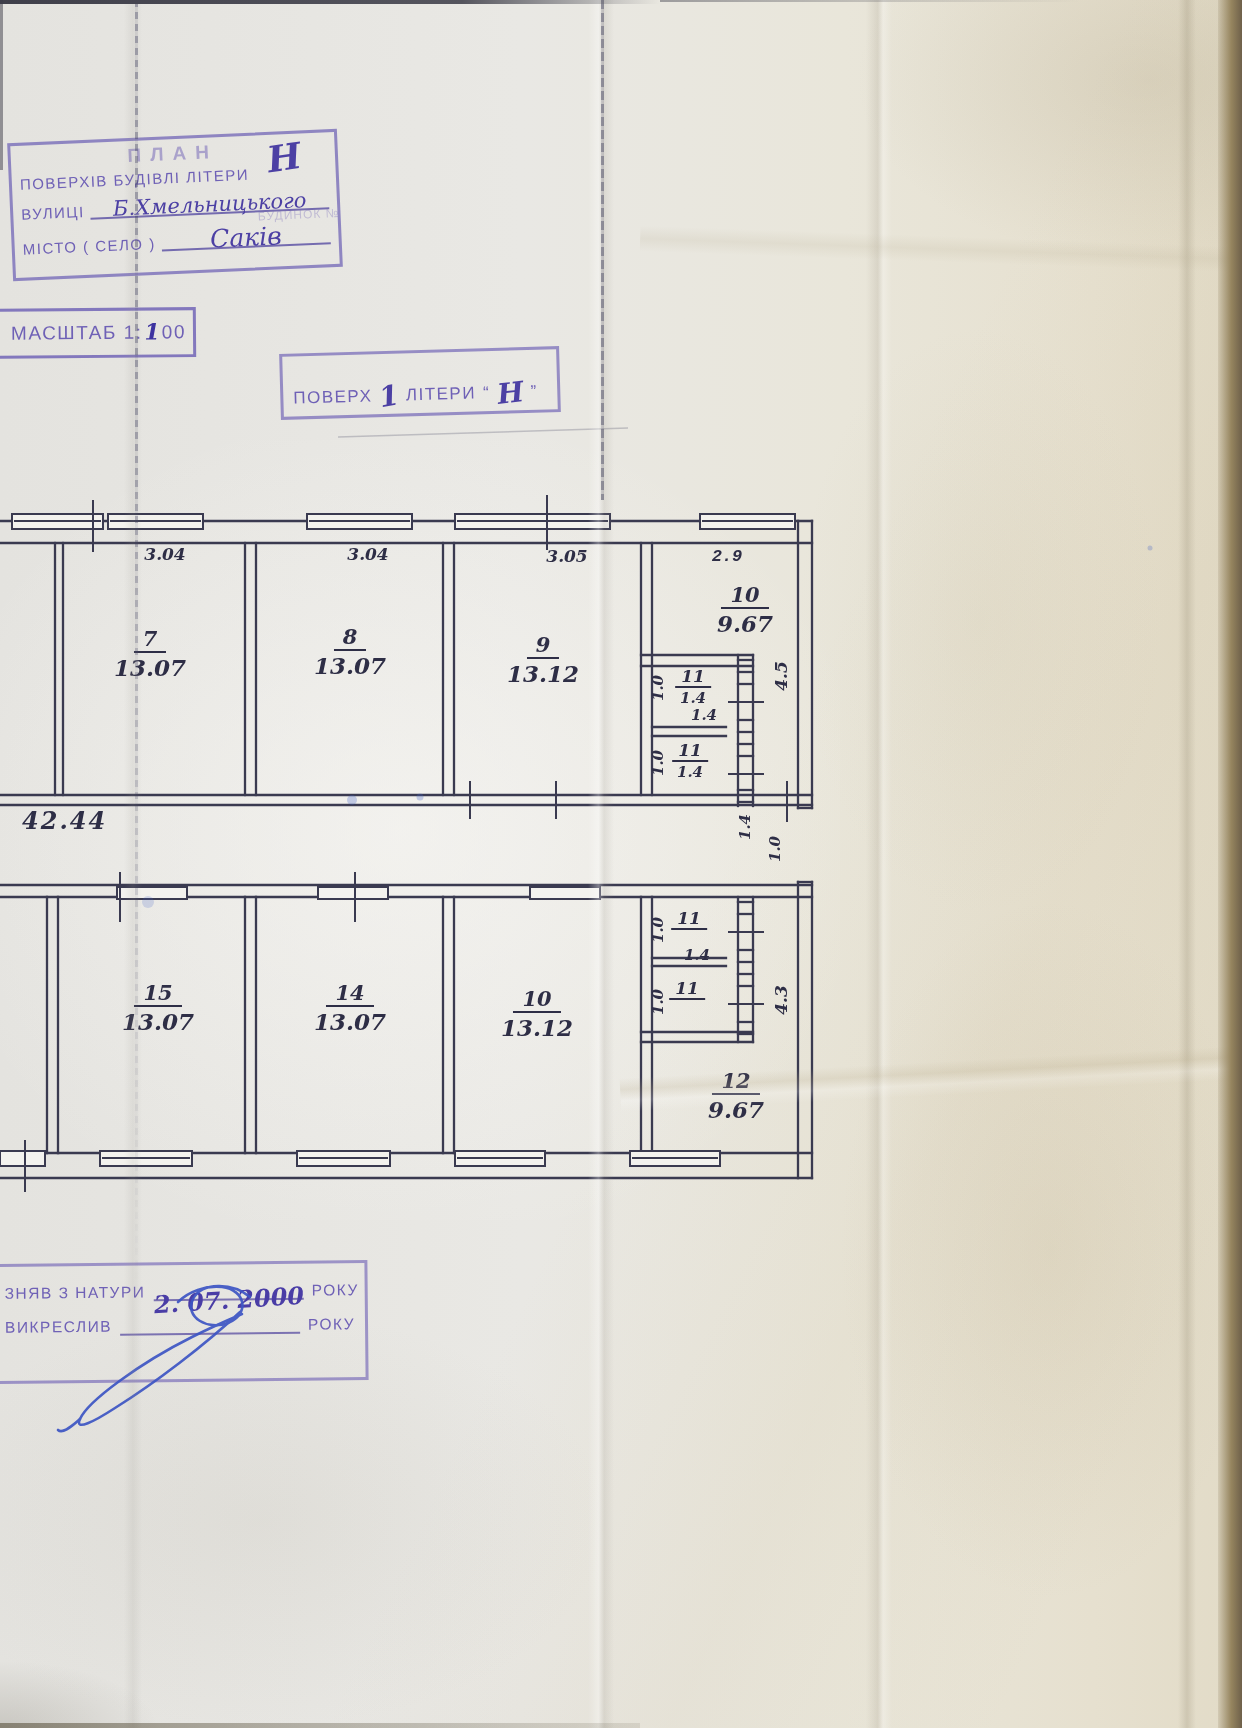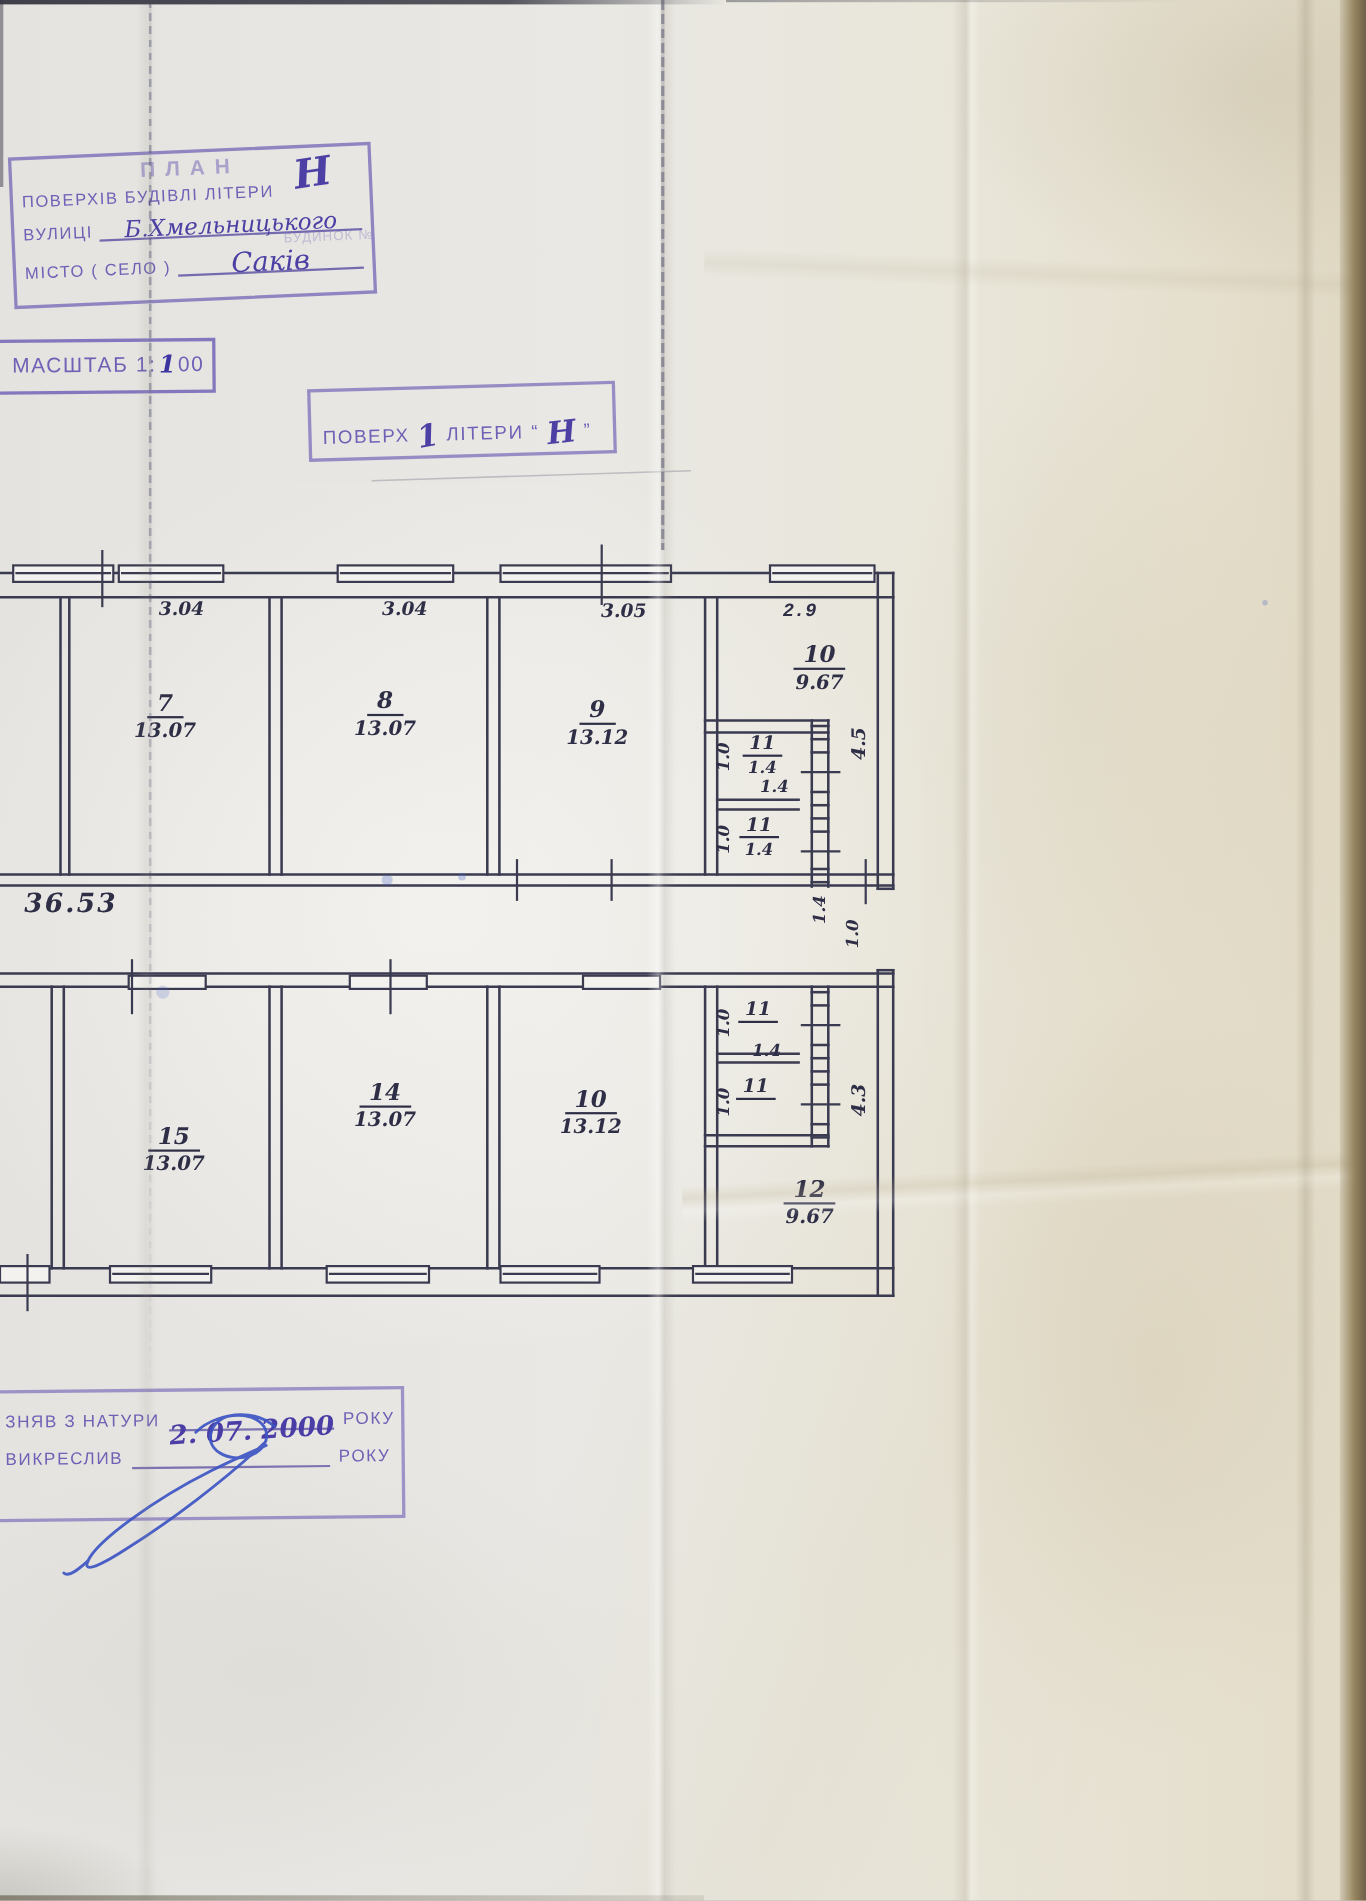--- a/index.html
+++ b/index.html
@@ -65,21 +65,21 @@
   #floor-stamp .hw{font-size:28px;font-weight:bold;line-height:.6;}
   #survey-stamp{left:-8px;top:1262px;width:350px;height:96px;border:3px solid rgba(106,92,180,.6);
     padding:10px 10px 8px;font-size:15.5px;transform:rotate(-.6deg);}
   .sv-row{display:flex;align-items:flex-end;white-space:nowrap;margin-top:6px;}
   .sv-fill{flex:1;border-bottom:2px solid rgba(88,76,162,.75);text-align:center;margin:0 8px;height:18px;}
   .sv-fill .hw{font-size:24px;font-weight:bold;color:#4a3da6;position:relative;top:5px;transform:rotate(-3deg);}
   
   .pl{position:absolute;z-index:4;color:#2e2e46;font-family:"DejaVu Serif",serif;font-style:italic;font-weight:bold;}
   .room-label{transform:translateX(-50%);text-align:center;line-height:1;}
   .room-label .num{display:inline-block;font-size:21px;padding:0 9px 2px;border-bottom:2.2px solid #2e2e46;}
-  .room-label .area{display:block;font-size:18px;padding-top:3px;}
+  .room-label .area{display:block;font-size:23px;padding-top:3px;}
   .room-label.small .num{font-size:17px;padding:0 6px 1px;}
   .room-label.small .area{font-size:15px;}
   .dim{transform:translateX(-50%);font-size:17px;white-space:nowrap;}
   .dim-small{transform:translateX(-50%);font-size:15px;}
   .dim-rot{transform:translate(-50%,-50%) rotate(-90deg);font-size:15px;white-space:nowrap;}
   .dim-corr{font-size:24px;letter-spacing:2px;}
   svg.overlay{position:absolute;left:0;top:0;z-index:3;pointer-events:none;}
 </style>
 </head>
 <body>
@@ -283,25 +283,25 @@
   </div>
   <div class="pl dim-small" style="left:704px;top:706px;">1.4</div>
   <div class="pl room-label small" style="left:690px;top:742px;">
     <span class="num">11</span>
     <span class="area">1.4</span>
   </div>
   <div class="pl dim-rot" style="left:658px;top:688px;">1.0</div>
   <div class="pl dim-rot" style="left:658px;top:763px;">1.0</div>
   <div class="pl dim-rot" style="left:781px;top:676px;font-size:17px;">4.5</div>
 
-  <div class="pl dim-corr" style="left:22px;top:806px;">36.53</div>
+  <div class="pl dim-corr" style="left:22px;top:806px;">42.44</div>
   <div class="pl dim-rot" style="left:745px;top:827px;">1.4</div>
   <div class="pl dim-rot" style="left:775px;top:849px;">1.0</div>
 
-  <div class="pl room-label" style="left:158px;top:982px;margin-top:40px;">
+  <div class="pl room-label" style="left:158px;top:982px;">
     <span class="num">15</span>
     <span class="area">13.07</span>
   </div>
   <div class="pl room-label" style="left:350px;top:982px;">
     <span class="num">14</span>
     <span class="area">13.07</span>
   </div>
   <div class="pl room-label" style="left:537px;top:988px;">
     <span class="num">10</span>
     <span class="area">13.12</span>

